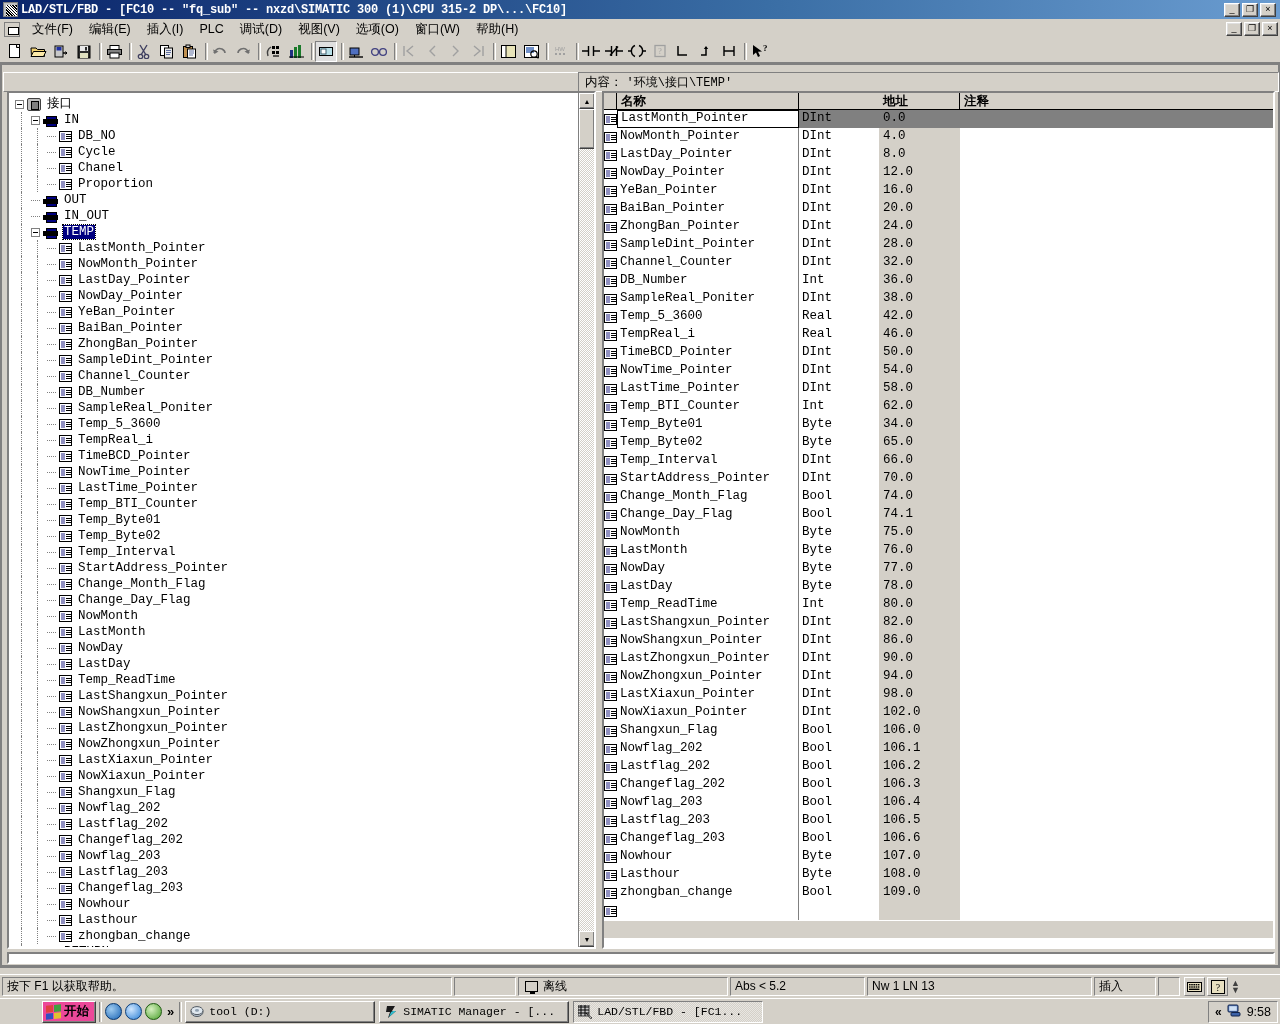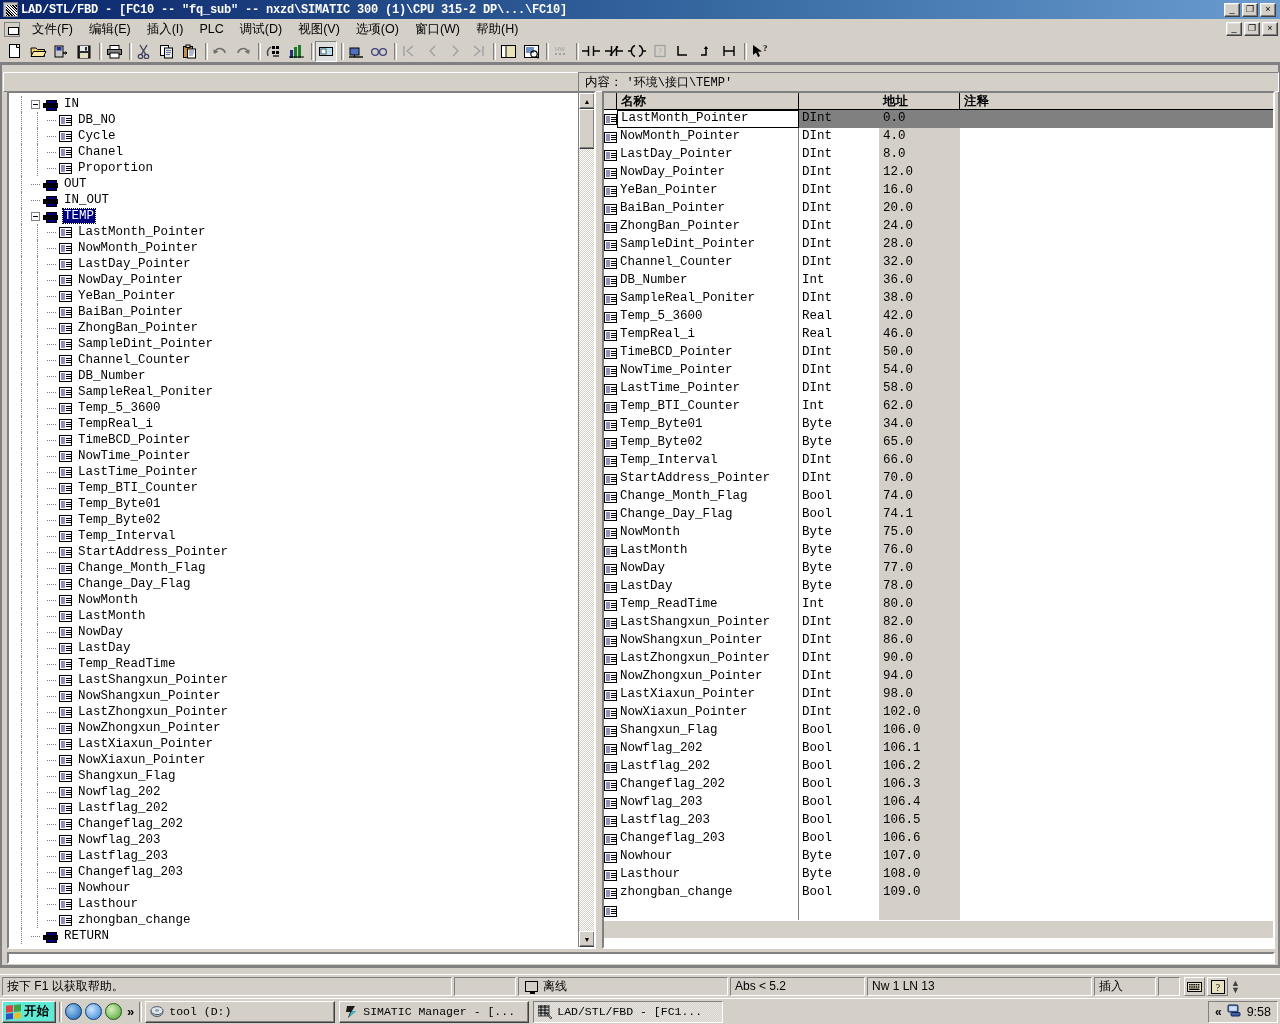--- a/index.html
+++ b/index.html
@@ -416,26 +416,26 @@
   
   .taskbar {
     position: absolute; left: 0; top: 998px; width: 1280px; height: 26px;
     background: #d4d0c8;
     border-top: 1px solid #ffffff;
     display: flex; align-items: center; padding: 1px 2px;
   }
   .startbtn {
     height: 22px; display: flex; align-items: center; gap: 3px;
     padding: 0 6px 0 3px;
-    background: #5eead4;
+    background: #ec4899;
     border: 1px solid #ffffff;
     border-right-color: #404040; border-bottom-color: #404040;
     box-shadow: inset -1px -1px 0 #808080;
     font-size: 12.5px; font-weight: bold; color: #000;
-    cursor: default; flex: 0 0 auto;
+    cursor: default; flex: 0 0 auto; margin-left: 40px;
   }
   .winlogo {
     width: 15px; height: 14px; position: relative; flex: 0 0 auto;
     display: grid; grid-template-columns: 1fr 1fr; grid-template-rows: 1fr 1fr;
     gap: 1px; transform: skewY(-6deg);
   }
   .winlogo i { display: block; }
   .winlogo i:nth-child(1) { background: #e04040; }
   .winlogo i:nth-child(2) { background: #40a040; }
   .winlogo i:nth-child(3) { background: #3050c0; }
@@ -734,20 +734,26 @@
       <div class="content-strip">
         <div class="strip-left"></div>
         <div class="strip-right">
           <span class="lbl">内容：</span>
           <span class="path">'环境\接口\TEMP'</span>
         </div>
       </div>
 
       <div class="treepanel">
         <div class="tree" id="tree">
+            <div class="trow">
+              <div class="tindent" style="width: 6px;"></div>
+              <div class="tog"></div>
+              <div class="ico ico-root"></div>
+              <div class="tlabel">接口</div>
+            </div>
             <div class="trow">
               <div class="tindent" style="width: 22px;">
                 <div class="vline" style="left: 12px;"></div>
               </div>
               <div class="tog"></div>
               <div class="ico ico-grp"></div>
               <div class="tlabel">IN</div>
             </div>
             <div class="trow">
               <div class="tindent" style="width: 38px;">

